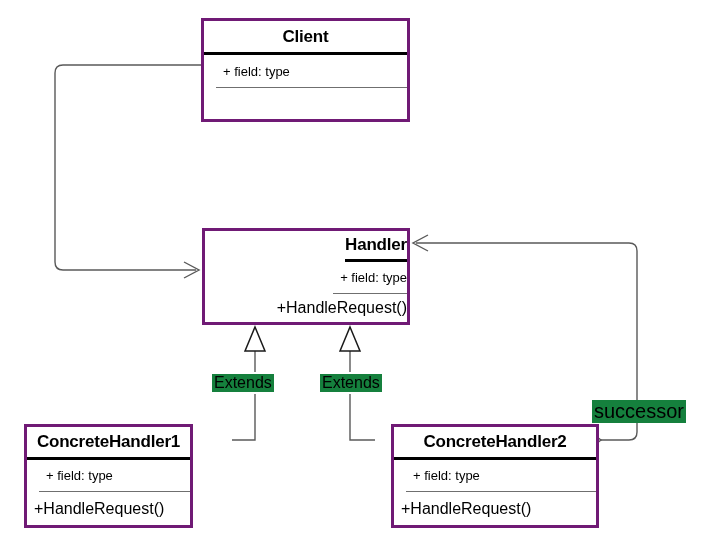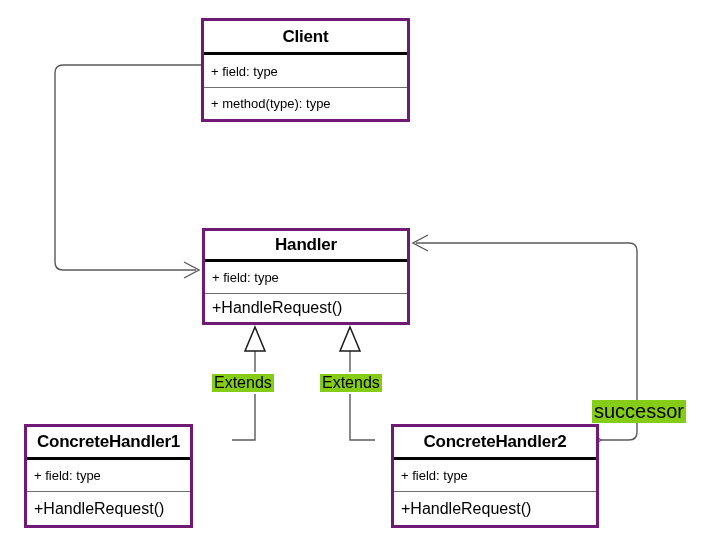--- a/index.html
+++ b/index.html
@@ -38,30 +38,30 @@
     letter-spacing:-0.2px;
   }
   .uml-row{
     box-sizing:border-box;
     display:flex;
     align-items:center;
     color:#000000;
     padding-left:7px;
     white-space:nowrap;
   }
-  .uml-row.divider{ border-bottom:1px solid #6f6f6f; }
+  .uml-row.divider{ border-bottom:1px solid #6f6f6f;margin-left:12px; }
 
   
   #client-class{ left:201px; top:18px; width:209px; height:104px; }
   #client-class .uml-title{ height:34px; font-size:17px; }
   #client-class .r1{ height:33px; font-size:13px; }
   #client-class .r2{ height:31px; font-size:13px; }
 
   
-  #handler-class{ left:202px; top:228px; width:208px; height:97px; }
+  #handler-class{ left:202px; top:228px; width:208px; height:97px;align-items:flex-end; }
   #handler-class .uml-title{ height:31px; font-size:17px; }
   #handler-class .r1{ height:32px; font-size:13px; }
   #handler-class .r2{ height:28px; font-size:16px; }
 
   
   #concrete1-class{ left:24px; top:424px; width:169px; height:104px; }
   #concrete1-class .uml-title{ height:33px; font-size:17px; }
   #concrete1-class .r1{ height:32px; font-size:13px; }
   #concrete1-class .r2{ height:33px; font-size:16px; }
 
@@ -96,21 +96,21 @@
   }
   .diamond-hollow{
     fill:#ffffff;
     stroke:#595959;
     stroke-width:1.4;
   }
   
   .edge-label{
     position:absolute;
     color:#000000;
-    background:#84cc16;
+    background:#15803d;
     font-size:16px;
     white-space:nowrap;
     z-index:6;
     padding:0 2px;
   }
   #label-extends-left{ left:212px; top:374px; }
   #label-extends-right{ left:320px; top:374px; }
   #label-successor{ left:592px; top:400px; font-size:20px; }
 </style>
 </head>
@@ -132,21 +132,20 @@
     <polygon class="tri-hollow" points="350,327 360,351 340,351"></polygon>
 
     <path class="edge-line" d="M 601,440 L 629,440 Q 637,440 637,432 L 637,251 Q 637,243 629,243 L 416,243"></path>
     <path class="edge-arrow-open" d="M 428,235 L 413,243 L 428,251"></path>
     <polygon class="diamond-hollow" points="585,440 593,434 601,440 593,446"></polygon>
   </svg>
 
   <div class="uml-class" id="client-class">
     <div class="uml-title">Client</div>
     <div class="uml-row r1 divider">+ field: type</div>
-    <div class="uml-row r2">+ method(type): type</div>
   </div>
 
   <div class="uml-class" id="handler-class">
     <div class="uml-title">Handler</div>
     <div class="uml-row r1 divider">+ field: type</div>
     <div class="uml-row r2">+HandleRequest()</div>
   </div>
 
   <div class="uml-class" id="concrete1-class">
     <div class="uml-title">ConcreteHandler1</div>

